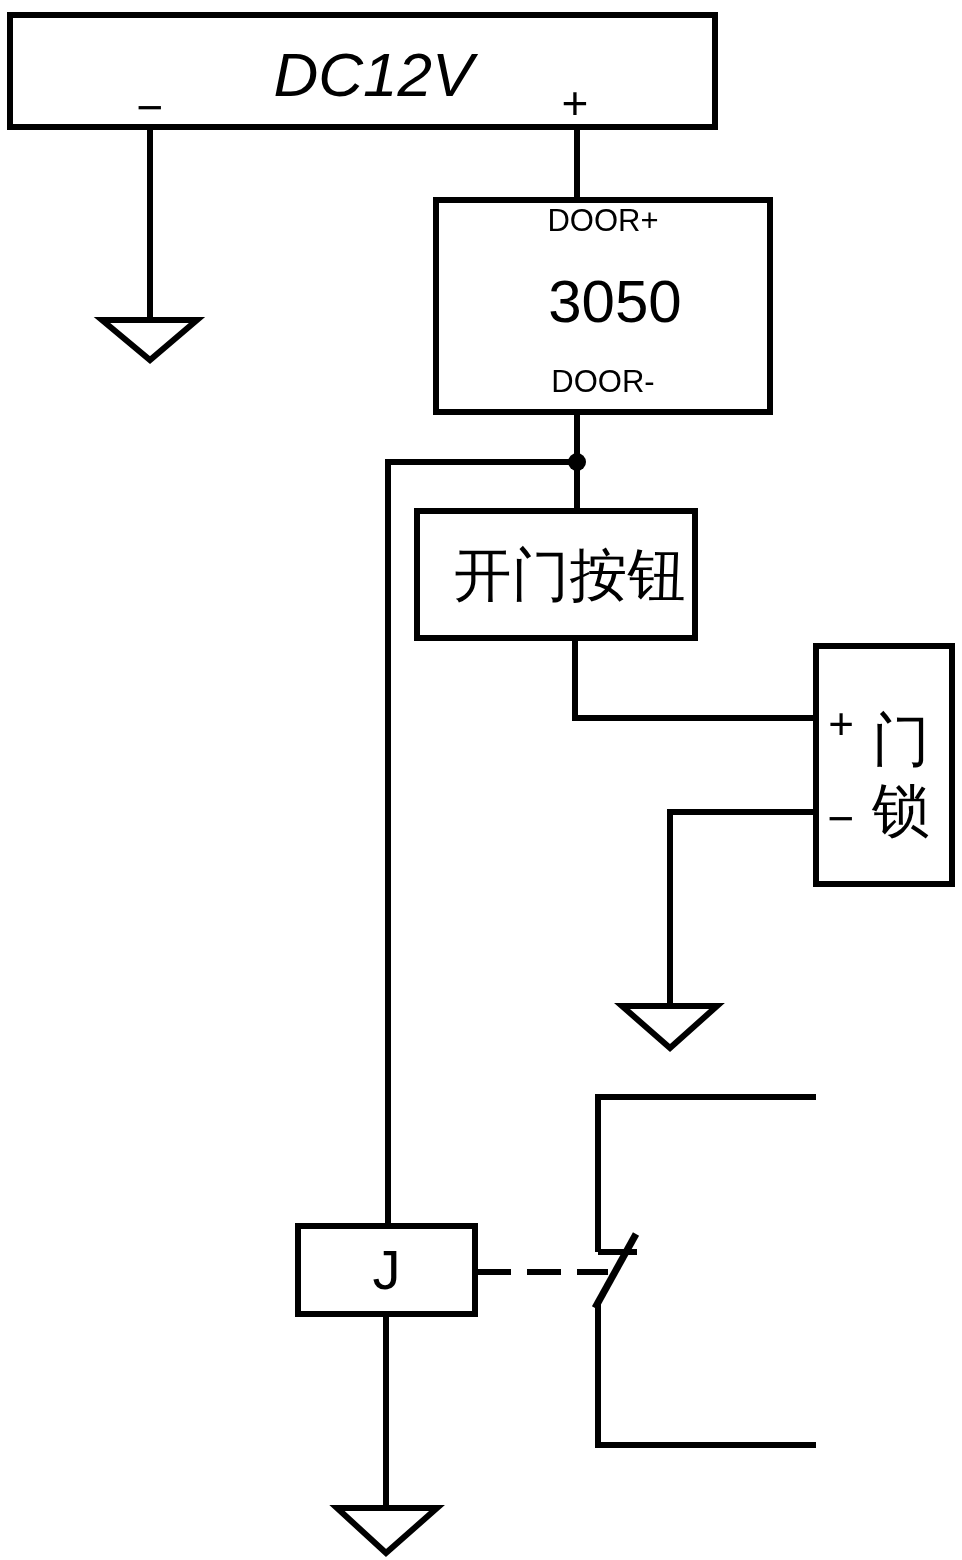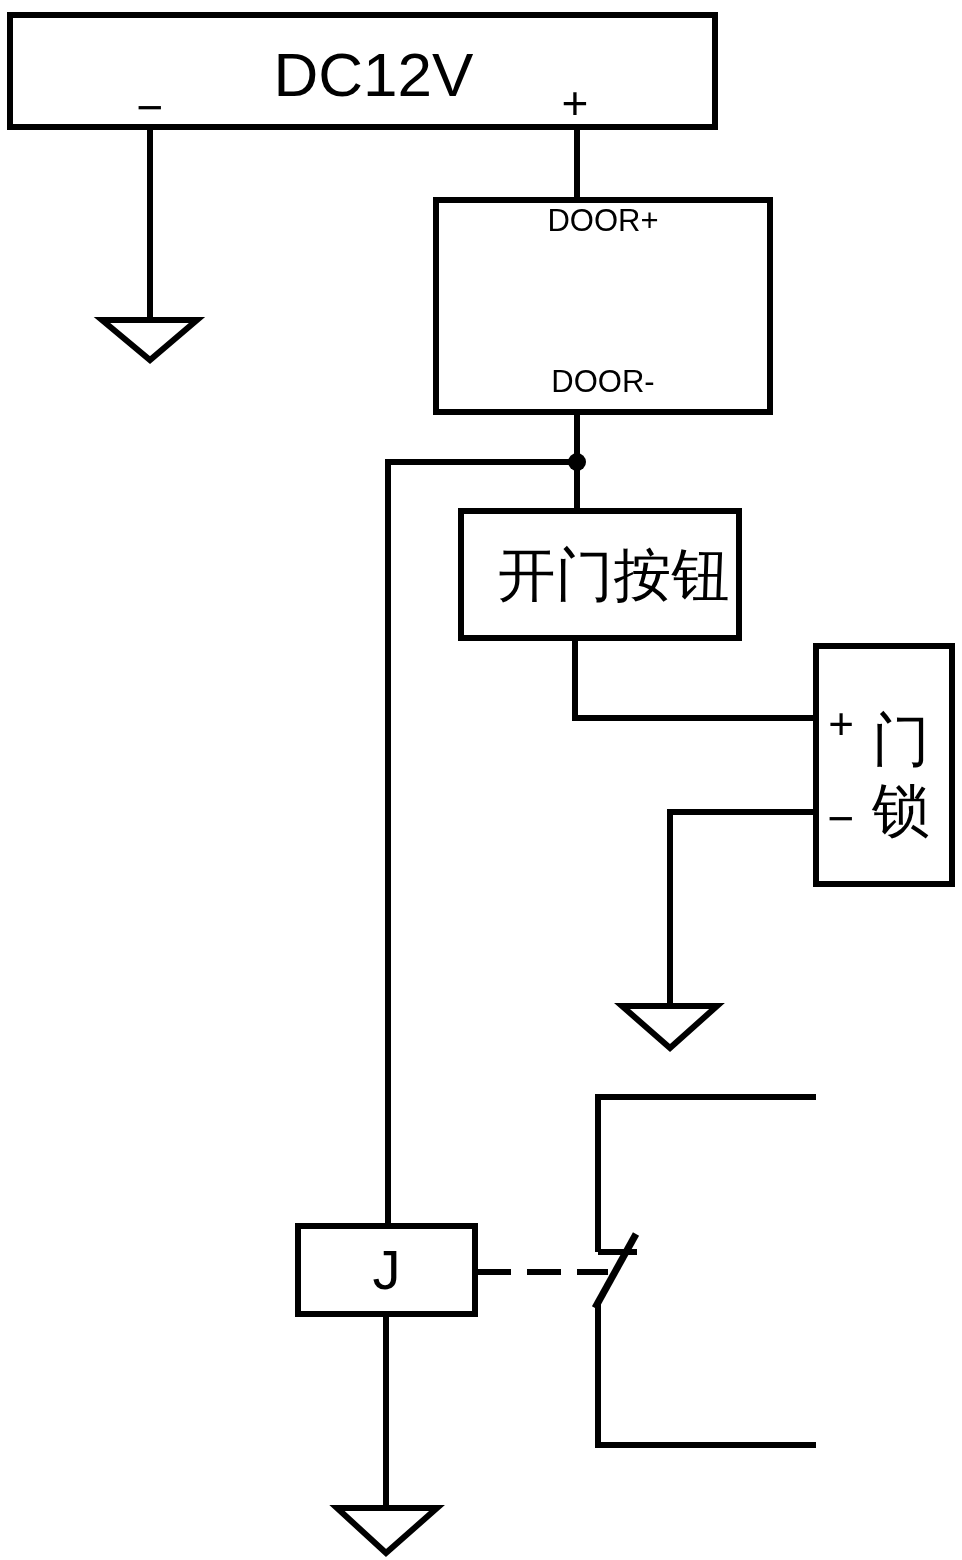--- a/index.html
+++ b/index.html
@@ -27,31 +27,31 @@
   .center-span {
     position: absolute;
     transform: translate(-50%, -50%);
     white-space: nowrap;
     line-height: 1;
   }
   
   .box-power   { left: 7px; top: 12px; width: 711px; height: 118px; }
   .power-title { left: 0; right: 0; top: 26px; position: absolute;
                  text-align: center; font-size: 62px; line-height: 1;
-                 transform: translateX(11px); }
+                 transform: translateX(11px); font-style: italic; }
   .power-minus { left: 150px; top: 107px; font-size: 46px; }
   .power-plus  { left: 575px; top: 103px; font-size: 46px; }
   
   .box-ctrl { left: 433px; top: 197px; width: 340px; height: 218px;
               display: flex; flex-direction: column; align-items: center;
               justify-content: space-between; padding: 2px 0 10px 0; }
   .ctrl-port  { font-size: 31px; line-height: 1.05; }
   .ctrl-model { font-size: 60px; line-height: 1; transform: translateX(12px); }
   
-  .box-openbtn { left: 458px; top: 508px; width: 284px; height: 133px;
+  .box-openbtn { left: 414px; top: 508px; width: 284px; height: 133px;
                  display: flex; align-items: center; justify-content: center; padding-left: 27px; }
   .openbtn-label { font-size: 58px; line-height: 1; }
   
   .box-lock { left: 813px; top: 643px; width: 142px; height: 244px; }
   .lock-plus  { left: 22px; top: 75px; font-size: 44px; }
   .lock-minus { left: 22px; top: 169px; font-size: 46px; }
   .lock-label { position: absolute; left: 51px; top: 56px; width: 60px;
                 font-size: 58px; line-height: 70px; text-align: right;
                 word-break: break-all; }
   
@@ -101,20 +101,21 @@
   </svg>
 
   <div class="comp-box box-power">
     <span class="power-title">DC12V</span>
   </div>
   <span class="center-span power-minus">−</span>
   <span class="center-span power-plus">+</span>
 
   <div class="comp-box box-ctrl">
     <span class="ctrl-port">DOOR+</span>
+    <span class="ctrl-model">3050</span>
     <span class="ctrl-port">DOOR-</span>
   </div>
 
   <div class="comp-box box-openbtn">
     <span class="openbtn-label">开门按钮</span>
   </div>
 
   <div class="comp-box box-lock">
     <span class="center-span lock-plus">+</span>
     <span class="center-span lock-minus">−</span>

